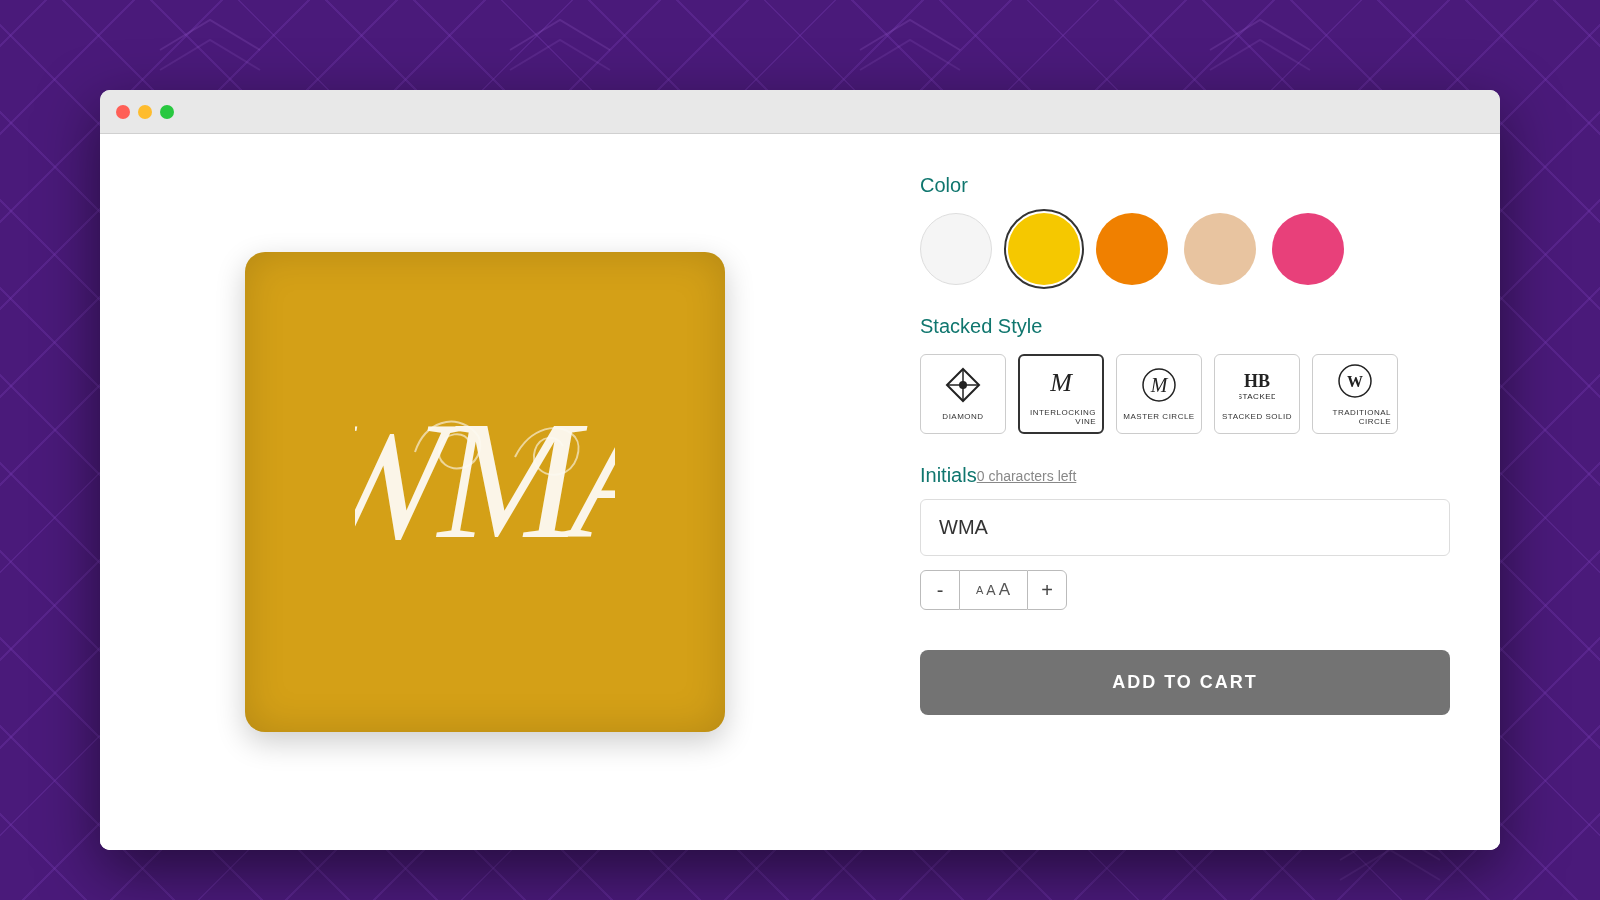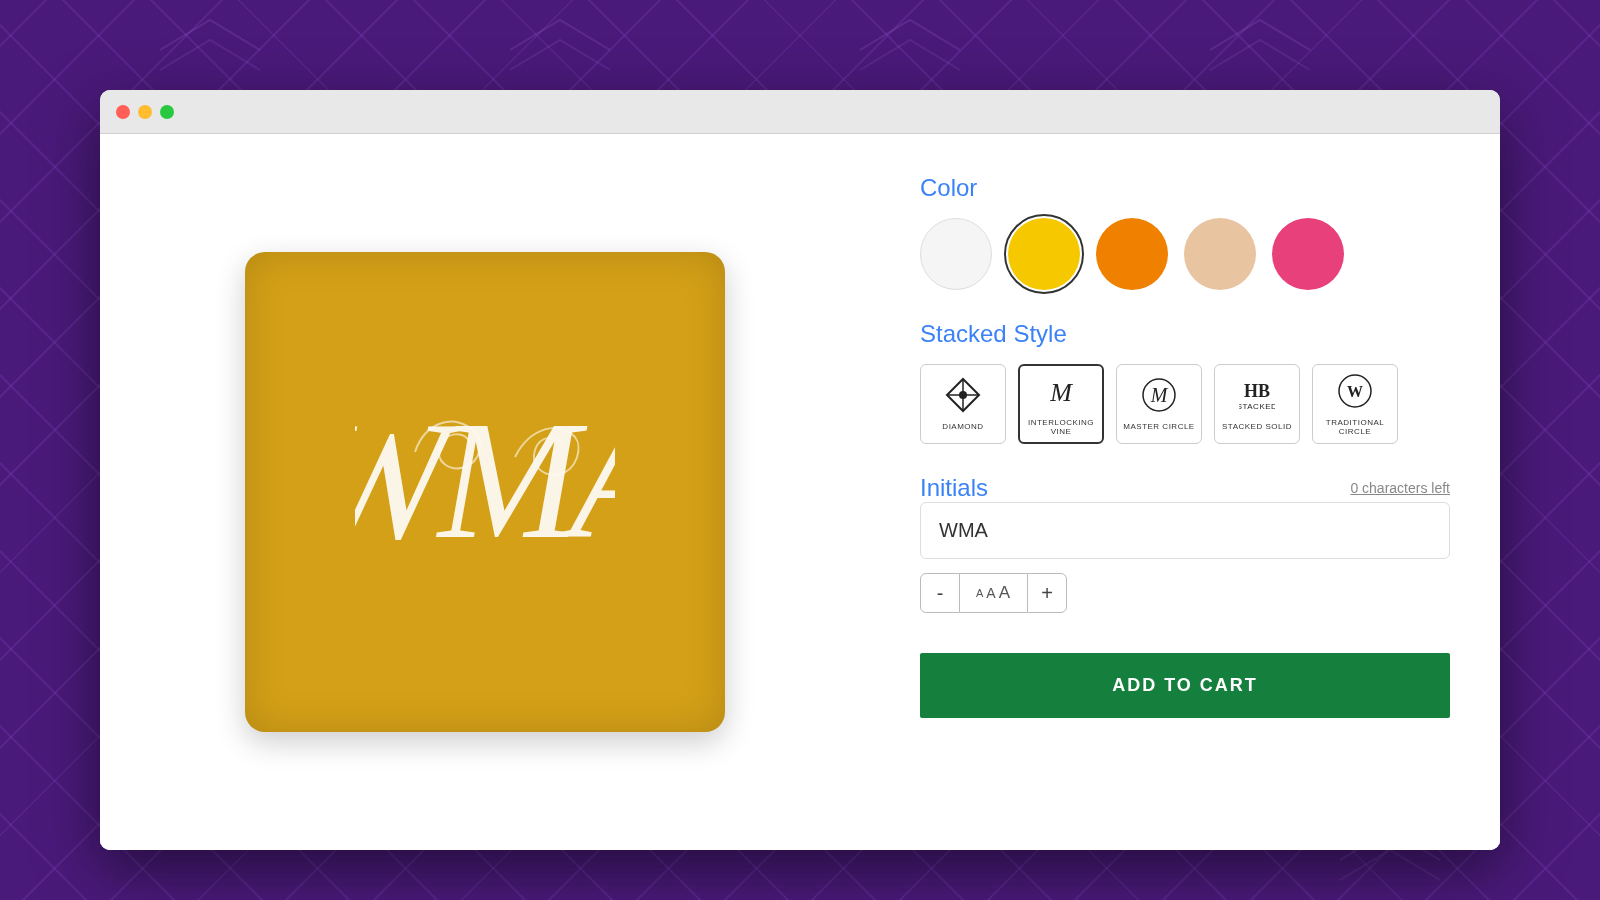--- a/index.html
+++ b/index.html
@@ -137,23 +137,23 @@
     .product-options {
       flex: 1;
       padding: 40px 50px;
       background: #ffffff;
       display: flex;
       flex-direction: column;
       gap: 30px;
     }
 
     .section-label {
-      font-size: 24px;
+      font-size: 20px;
       font-weight: 500;
-      color: #3b82f6;
+      color: #0f766e;
       margin-bottom: 16px;
     }
 
     
     .color-swatches {
       display: flex;
       gap: 16px;
       align-items: center;
     }
 
@@ -208,30 +208,30 @@
 
     .monogram-style-box .style-icon {
       font-size: 28px;
       line-height: 1;
       font-family: serif;
     }
 
     .monogram-style-box .style-name {
       font-size: 8px;
       color: #333;
-      text-align: center;
+      text-align: right;
       text-transform: uppercase;
       letter-spacing: 0.5px;
     }
 
     
     .initials-header {
       display: flex;
-      justify-content: space-between;
-      align-items: center;
+      align-items: center;
+      margin-bottom: 12px;
     }
 
     .chars-left {
       font-size: 14px;
       color: #888;
       text-decoration: underline;
     }
 
     .initials-input {
       width: 100%;
@@ -275,24 +275,24 @@
       align-items: center;
       font-size: 14px;
       color: #555;
       font-weight: 500;
       letter-spacing: 1px;
     }
 
     .add-to-cart-btn {
       width: 100%;
       padding: 22px;
-      background: #15803d;
+      background: #737373;
       color: white;
       border: none;
-      border-radius: 2px;
+      border-radius: 8px;
       font-size: 18px;
       font-weight: 700;
       letter-spacing: 2px;
       cursor: pointer;
       text-transform: uppercase;
       margin-top: 10px;
     }
 
     
     .deco-chevron {

